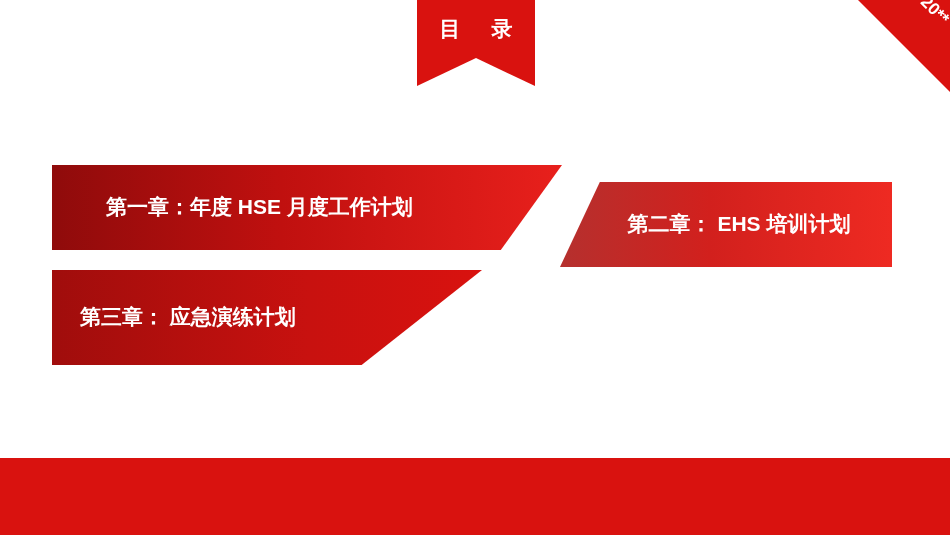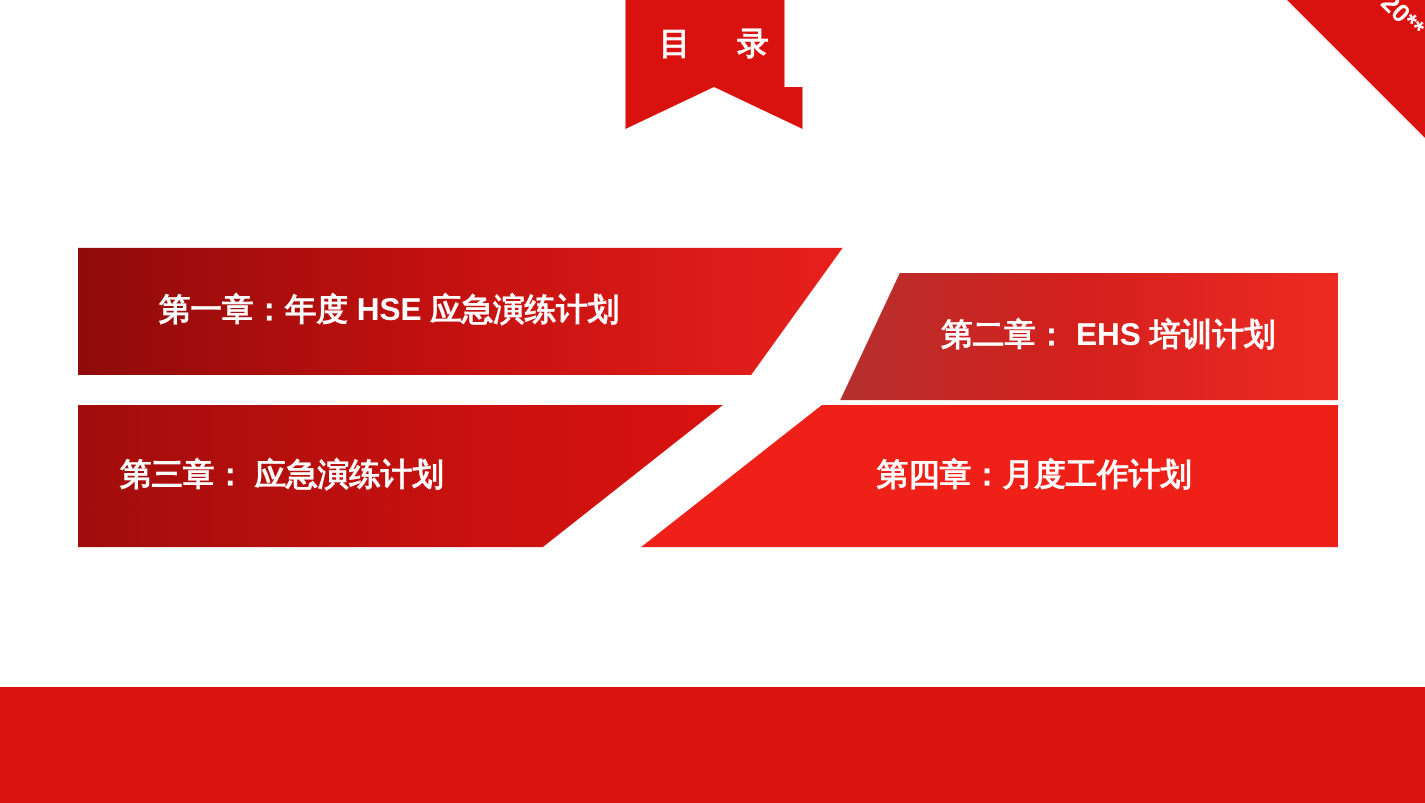--- a/index.html
+++ b/index.html
@@ -13,21 +13,21 @@
     font-family: "Liberation Sans", sans-serif;
     overflow: hidden;
     position: relative;
   }
 
   
   .title-banner {
     position: absolute;
     left: 417px;
     top: 0;
-    width: 106px;
+    width: 118px;
     height: 58px;
     background: #d9120f;
     z-index: 5;
   }
   .title-banner .title-text {
     position: absolute;
     left: 0;
     top: 0;
     width: 118px;
     height: 58px;
@@ -177,30 +177,27 @@
 </div>
 
 <div class="title-banner">
   <div class="title-text">目　录</div>
 </div>
 <div class="title-notch"></div>
 
 <div class="chapters">
 
   <div class="chapter ch1">
-    <div class="label">第一章：年度 HSE 应急演练计划</div>
+    <div class="label">第一章：年度 HSE 月度工作计划</div>
   </div>
 
   <div class="chapter ch2">
     <div class="label">第二章： EHS 培训计划</div>
   </div>
 
   <div class="chapter ch3">
     <div class="label">第三章： 应急演练计划</div>
   </div>
 
-  <div class="chapter ch4">
-    <div class="label">第四章：月度工作计划</div>
-  </div>
 
 </div>
 
 <div class="bottom-bar"></div>
 
 </body></html>

